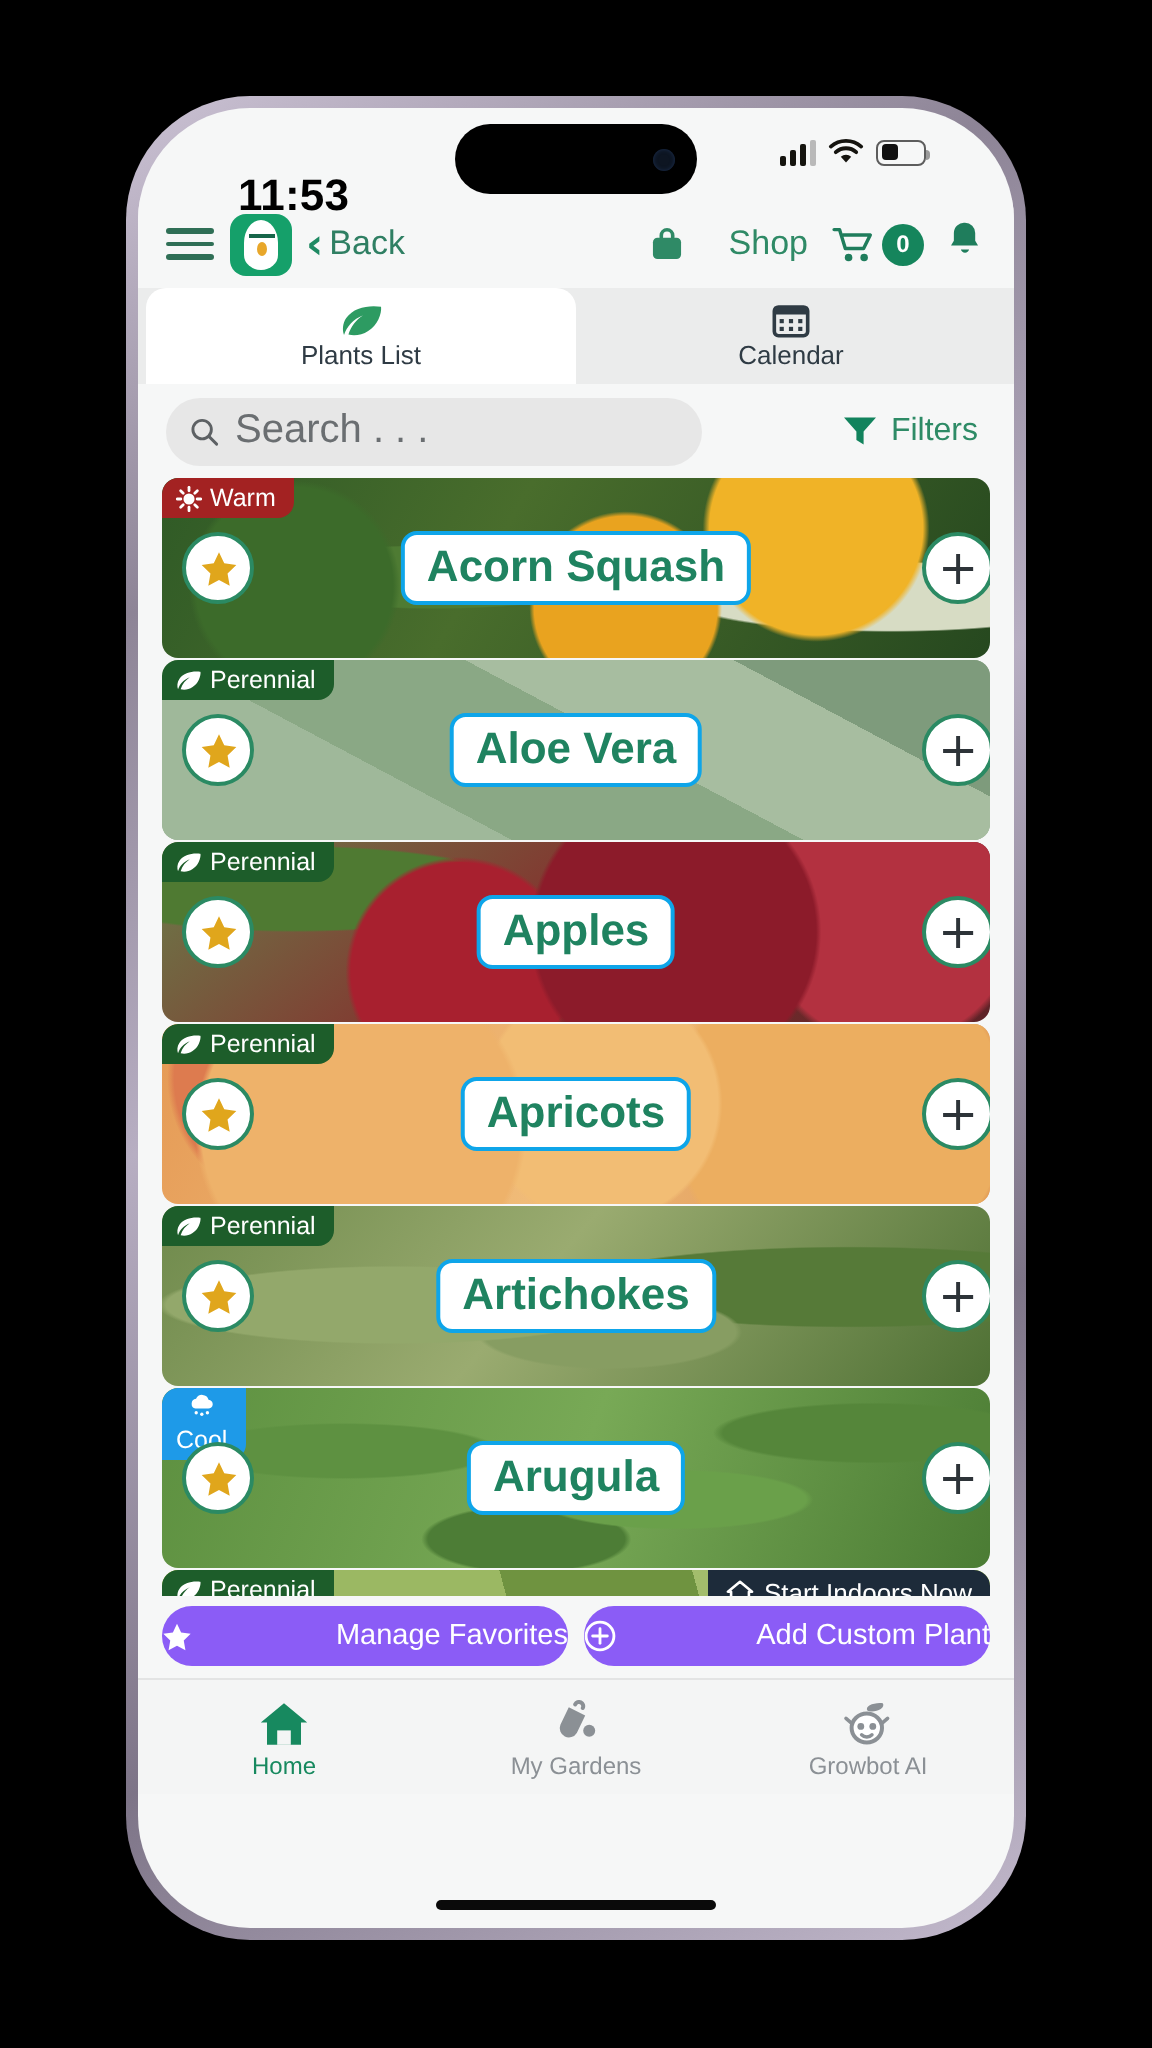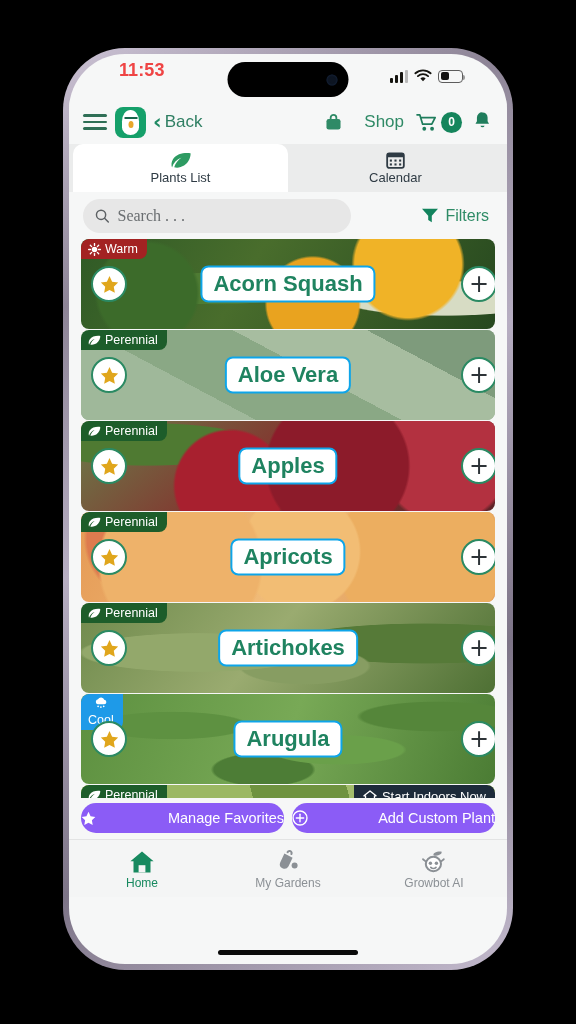--- a/index.html
+++ b/index.html
@@ -24,22 +24,22 @@
     background:#f6f7f7;
     overflow:hidden;
   }
 
   
   #status-bar{
     position:relative; height:46px; width:100%;
     display:flex; align-items:center;
   }
   #status-time{
-    position:absolute; left:50px; top:6px;
-    font-size:18px; font-weight:bold; color:#ef4444;
+    position:absolute; left:50px; top:31px;
+    font-size:22px; font-weight:bold; color:#000000;
     letter-spacing:.1px;
   }
   #dynamic-island{
     position:absolute; left:50%; transform:translateX(-50%);
     top:8px; width:121px; height:35px;
     border-radius:19px; background:#000;
   }
   #island-camera{
     position:absolute; right:11px; top:50%; transform:translateY(-50%);
     width:11px; height:11px; border-radius:50%;
@@ -124,22 +124,22 @@
     height:47px; display:flex; align-items:center; gap:0;
     padding:0 14px; background:#f6f7f7;
   }
   #search-box{
     flex:1; height:34px; background:#e7e7e7; border-radius:17px;
     display:flex; align-items:center; padding:0 12px; gap:8px;
     max-width:268px;
   }
   #search-input{
     border:none;background:transparent;outline:none;
-    font-size:16px;color:#55595c;width:100%;
-    font-family:Liberation Serif, serif;
+    font-size:20px;color:#55595c;width:100%;
+    font-family:Liberation Sans, sans-serif;
   }
   #search-input::placeholder{ color:#6a6e71; }
   #filters-btn{
     display:flex;align-items:center;gap:6px;cursor:pointer;
     margin-left:auto; padding-right:4px;
   }
   #filters-label{ font-size:16px; color:#2e8b66; }
 
   
   #plant-list{

